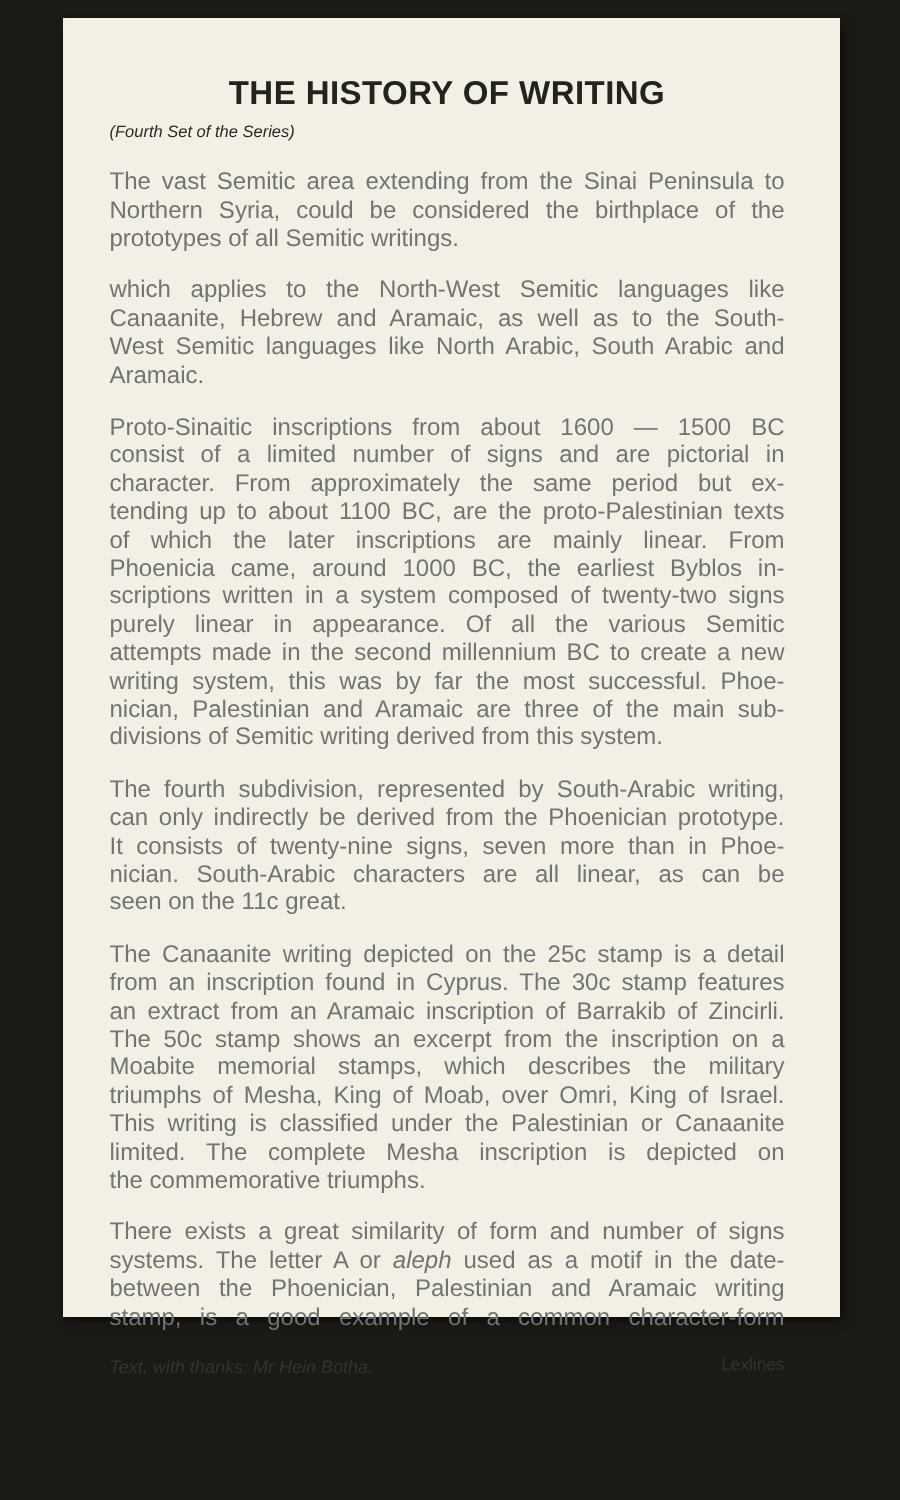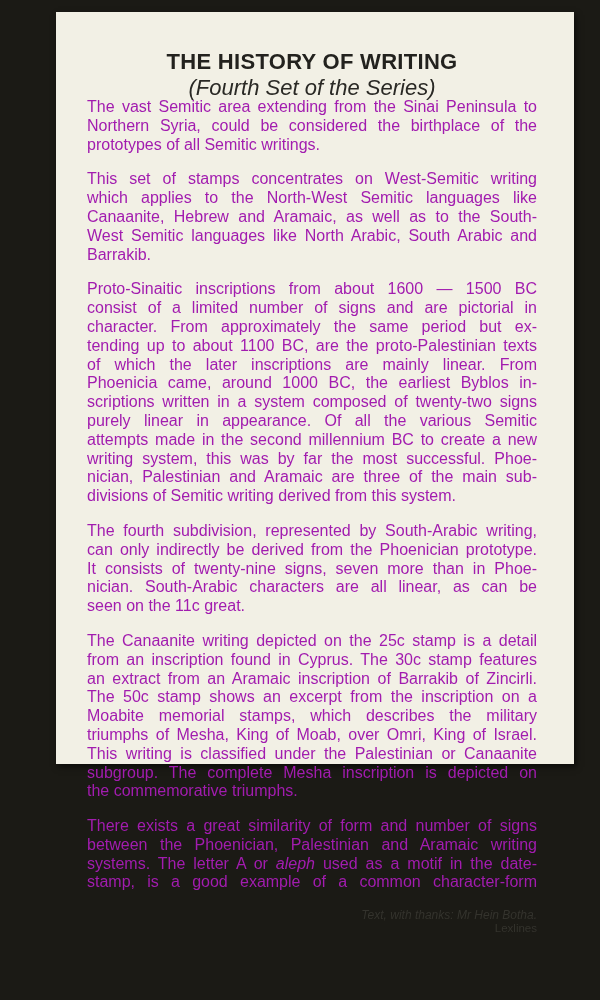--- a/index.html
+++ b/index.html
@@ -9,69 +9,68 @@
   body {
     width: 600px;
     height: 1000px;
     background: #1b1a15;
     position: relative;
     overflow: hidden;
     font-family: "Liberation Sans", sans-serif;
   }
   .card {
     position: absolute;
-    left: 56px;
+    left: 42px;
     top: 12px;
     width: 518px;
-    height: 752px;
+    height: 866px;
     box-sizing: border-box;
     background: #f2f0e5;
     background: radial-gradient(ellipse at 50% 40%, #f4f2e8 0%, #f1efe4 70%, #ecead e0 100%);
     box-shadow: 2px 3px 6px rgba(0,0,0,0.55);
     padding: 38px 37px 0 31px;
     color: #2e2d28;
   }
   .title {
     text-align: center;
     font-weight: bold;
     font-size: 22px;
     line-height: 24px;
     letter-spacing: 0.3px;
     color: #23221e;
   }
   .subtitle {
-    text-align: center;
     font-style: italic;
-    font-size: 22px;
+    font-size: 11px;
     line-height: 20px;
     margin-top: 4px;
     color: #2a2925;
   }
   .body-text {
+    margin-top: 15px;
     font-size: 16px;
     line-height: 18.8px;
-    color: #a21caf;
+    color: #737373;
   }
   .para {
     margin: 0 0 16px 0;
   }
   .line {
     text-align: justify;
     text-align-last: justify;
     white-space: normal;
   }
   .line.last {
     text-align-last: left;
   }
   .footer {
     display: flex;
     justify-content: space-between;
-    align-items: flex-end;
+    align-items: flex-start;
     margin-top: 16px;
-    flex-direction: column;
   }
   .credit {
     font-style: italic;
     font-size: 12px;
     color: #34332d;
   }
   .publisher {
     font-size: 11.5px;
     color: #34332d;
   }
@@ -83,25 +82,24 @@
   <div class="title">THE HISTORY OF WRITING</div>
   <div class="subtitle">(Fourth Set of the Series)</div>
 
   <div class="body-text">
       <div class="para">
         <div class="line">The vast Semitic area extending from the Sinai Peninsula to</div>
         <div class="line">Northern Syria, could be considered the birthplace of the</div>
         <div class="line last">prototypes of all Semitic writings.</div>
       </div>
       <div class="para">
-        <div class="line">This set of stamps concentrates on West-Semitic writing</div>
         <div class="line">which applies to the North-West Semitic languages like</div>
         <div class="line">Canaanite, Hebrew and Aramaic, as well as to the South-</div>
         <div class="line">West Semitic languages like North Arabic, South Arabic and</div>
-        <div class="line last">Barrakib.</div>
+        <div class="line last">Aramaic.</div>
       </div>
       <div class="para">
         <div class="line">Proto-Sinaitic inscriptions from about 1600 — 1500 BC</div>
         <div class="line">consist of a limited number of signs and are pictorial in</div>
         <div class="line">character. From approximately the same period but ex-</div>
         <div class="line">tending up to about 1100 BC, are the proto-Palestinian texts</div>
         <div class="line">of which the later inscriptions are mainly linear. From</div>
         <div class="line">Phoenicia came, around 1000 BC, the earliest Byblos in-</div>
         <div class="line">scriptions written in a system composed of twenty-two signs</div>
         <div class="line">purely linear in appearance. Of all the various Semitic</div>
@@ -118,27 +116,27 @@
         <div class="line last">seen on the 11c great.</div>
       </div>
       <div class="para">
         <div class="line">The Canaanite writing depicted on the 25c stamp is a detail</div>
         <div class="line">from an inscription found in Cyprus. The 30c stamp features</div>
         <div class="line">an extract from an Aramaic inscription of Barrakib of Zincirli.</div>
         <div class="line">The 50c stamp shows an excerpt from the inscription on a</div>
         <div class="line">Moabite memorial stamps, which describes the military</div>
         <div class="line">triumphs of Mesha, King of Moab, over Omri, King of Israel.</div>
         <div class="line">This writing is classified under the Palestinian or Canaanite</div>
-        <div class="line">subgroup. The complete Mesha inscription is depicted on</div>
+        <div class="line">limited. The complete Mesha inscription is depicted on</div>
         <div class="line last">the commemorative triumphs.</div>
       </div>
       <div class="para">
         <div class="line">There exists a great similarity of form and number of signs</div>
+        <div class="line">systems. The letter A or <i>aleph</i> used as a motif in the date-</div>
         <div class="line">between the Phoenician, Palestinian and Aramaic writing</div>
-        <div class="line">systems. The letter A or <i>aleph</i> used as a motif in the date-</div>
         <div class="line">stamp, is a good example of a common character-form</div>
       </div>
     </div>
 
   <div class="footer">
     <span class="credit">Text, with thanks: Mr Hein Botha.</span>
     <span class="publisher">Lexlines</span>
   </div>
 </div>
 

